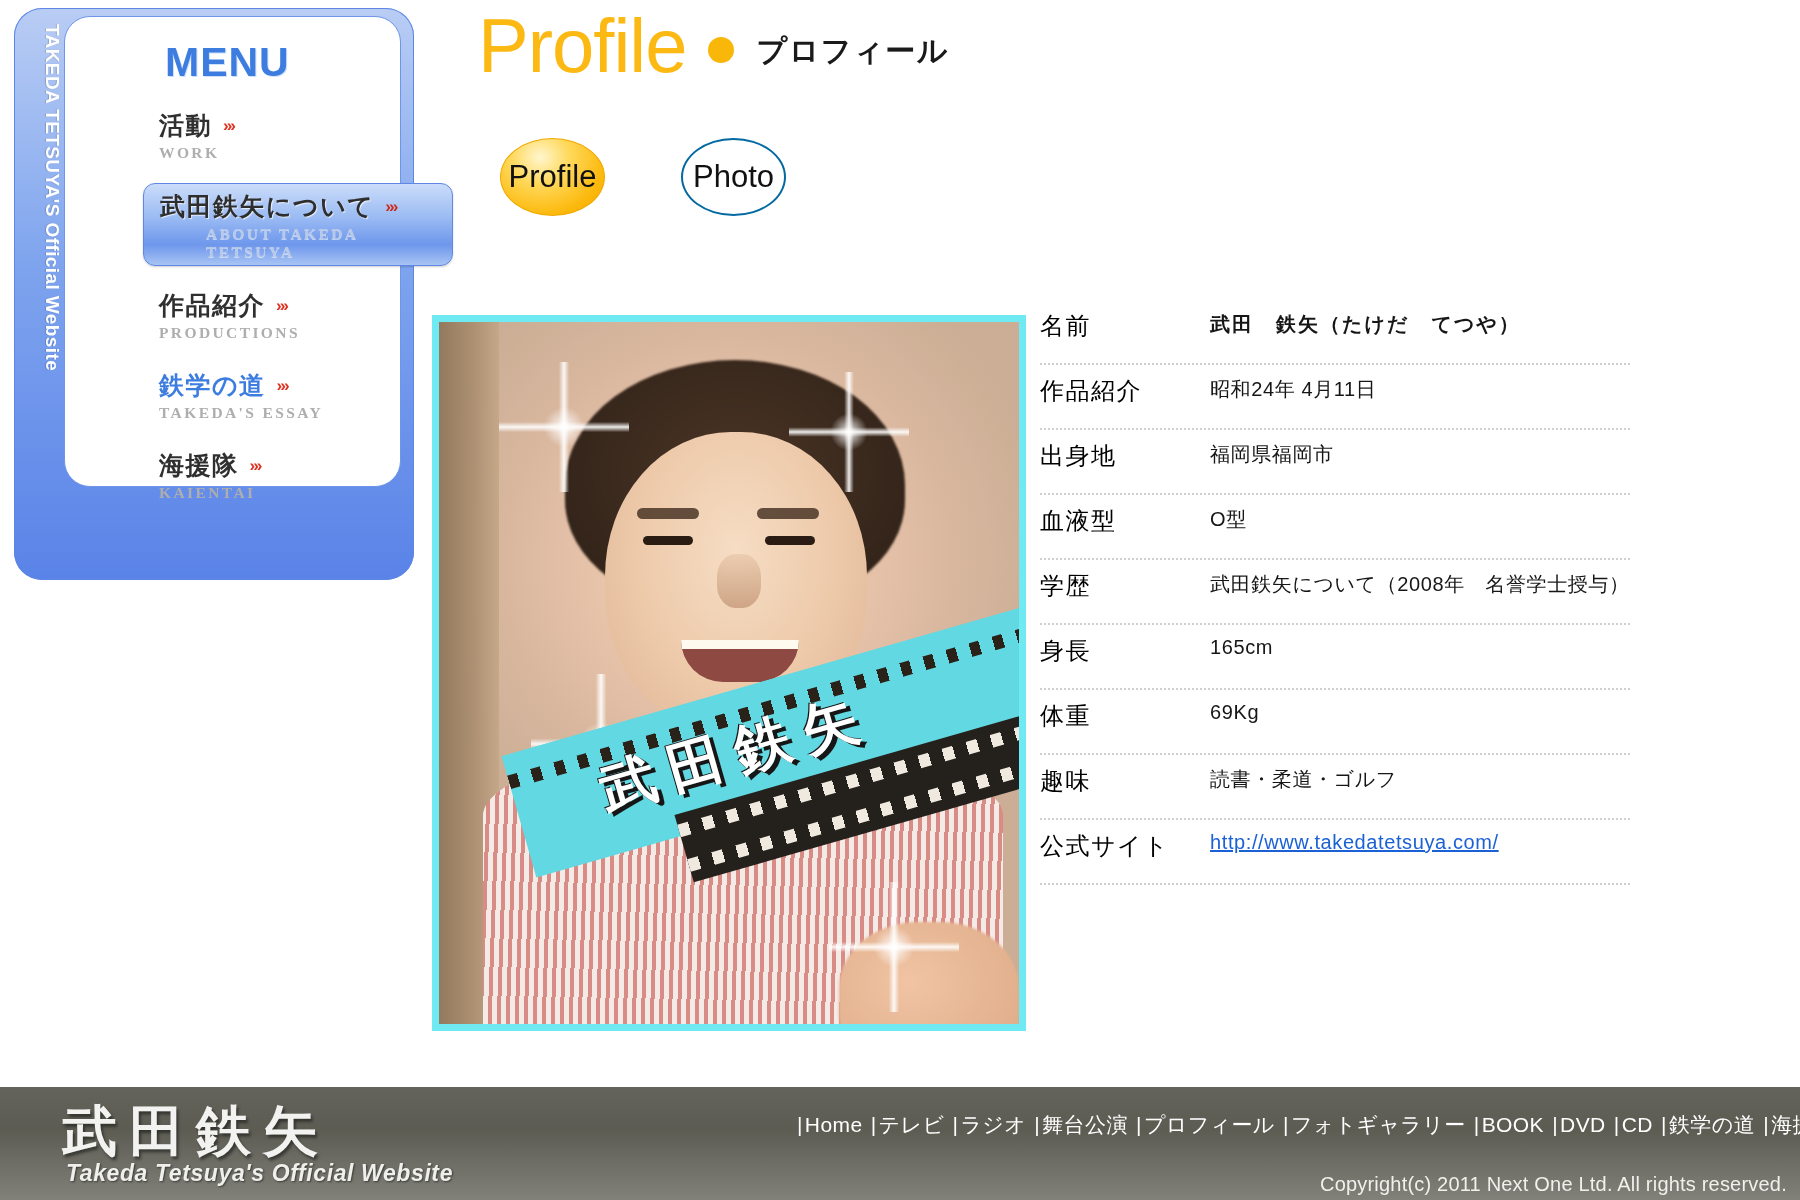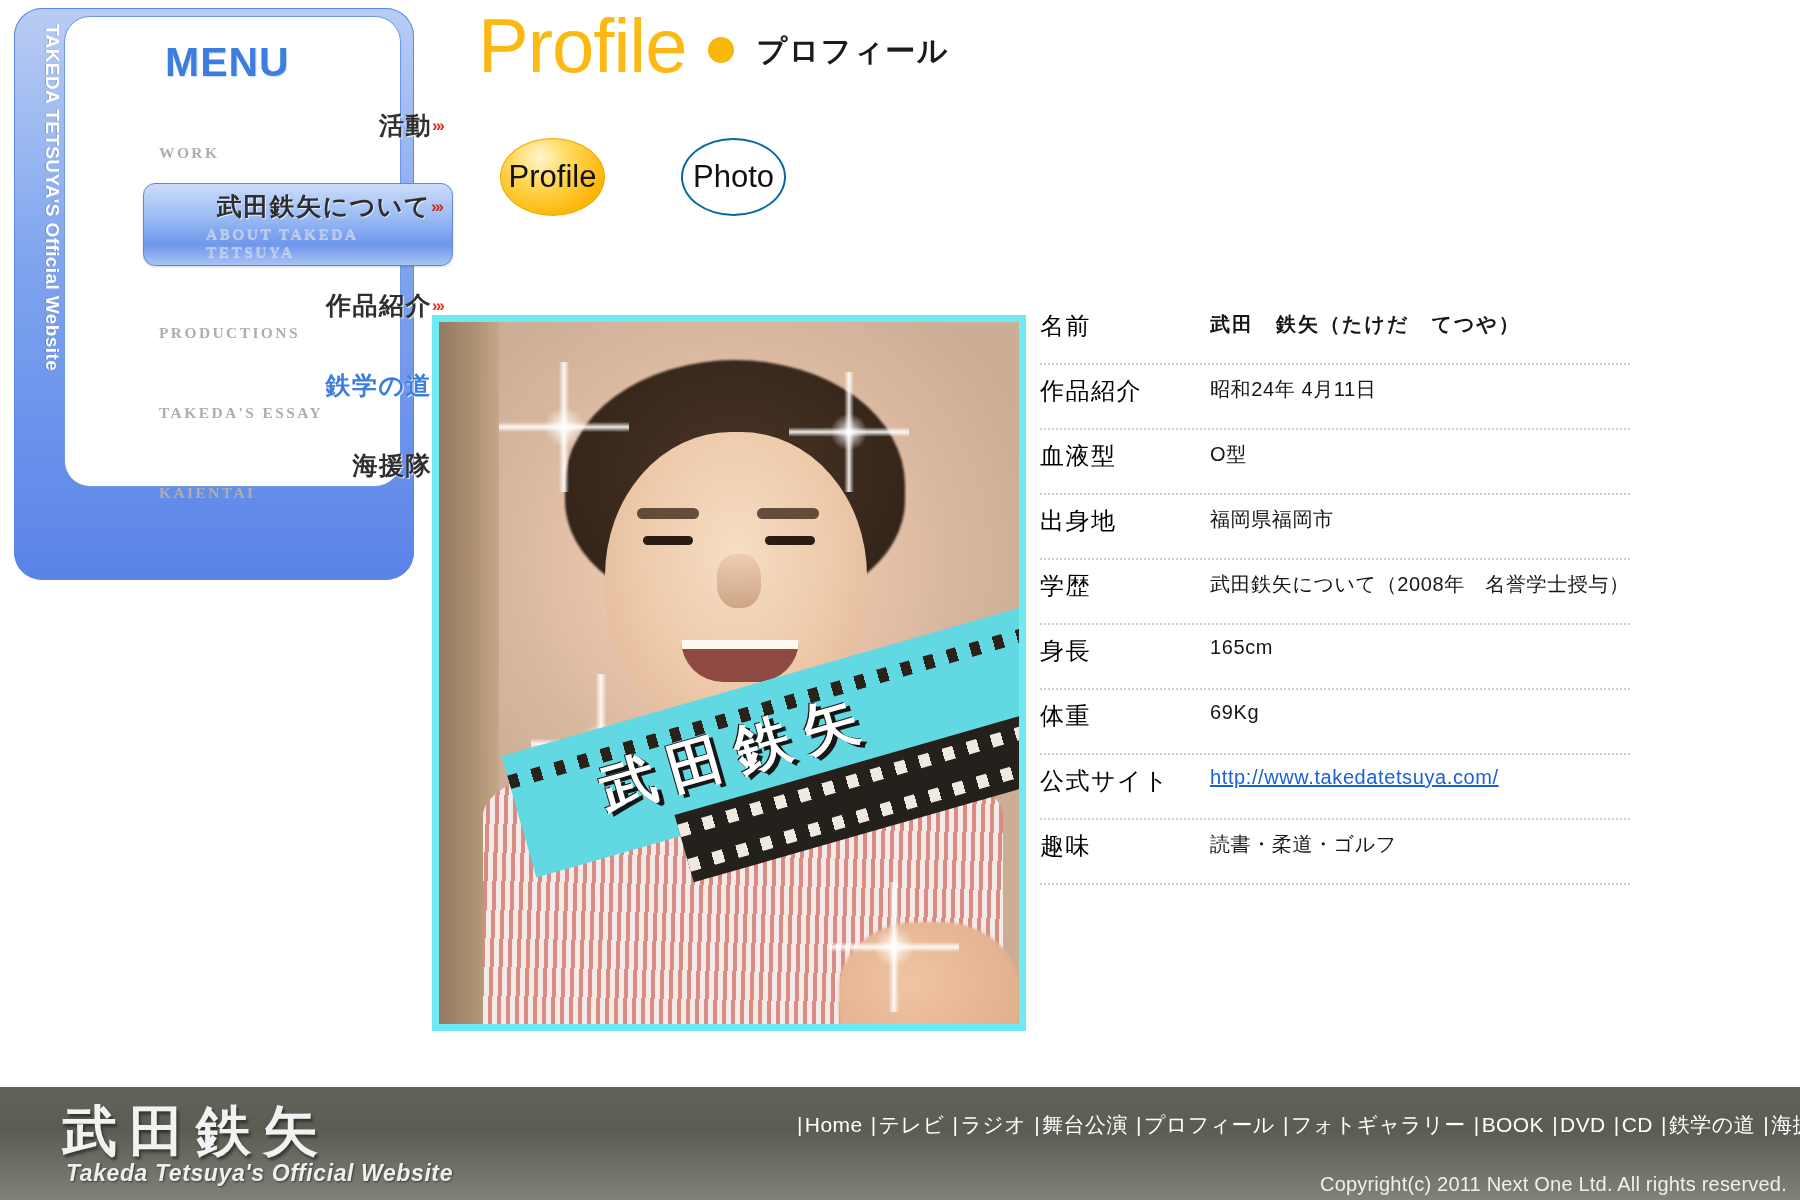--- a/index.html
+++ b/index.html
@@ -57,21 +57,21 @@
     border-radius:12px;
     cursor:pointer;
     box-sizing:border-box;
   }
   .menu-item.active{
     background:linear-gradient(180deg,#cbdcfa 0%,#9cbcf3 40%,#6e97ec 75%,#a8c4f4 100%);
     border:1.5px solid #5f87e3;
     padding-left:16px;
     box-shadow:0 1px 2px rgba(0,0,0,.18);
   }
-  .mi-row{display:flex;align-items:center;justify-content:flex-end;}
+  .mi-row{display:flex;align-items:center;gap:11px;}
   .mi-jp{
     font-size:25px;font-weight:bold;color:#2f2f2f;
     letter-spacing:1.5px;
     text-shadow:1px 1px 1px rgba(255,255,255,.9);
   }
   .mi-jp.blue{color:#3d7de0;}
   .menu-item.active .mi-jp{color:#2e2e2e;text-shadow:1px 1px 1px rgba(255,255,255,.75);}
   .mi-arrow{
     color:#e03020;font-size:17px;font-weight:bold;letter-spacing:-2px;
   }
@@ -367,46 +367,46 @@
 <div id="ptable">
     <div class="prow">
       <div class="plabel">名前</div>
       <div class="pvalue name">武田　鉄矢（たけだ　てつや）</div>
     </div>
     <div class="prow">
       <div class="plabel">作品紹介</div>
       <div class="pvalue">昭和24年 4月11日</div>
     </div>
     <div class="prow">
+      <div class="plabel">出身地</div>
+      <div class="pvalue">福岡県福岡市</div>
+    </div>
+    <div class="prow">
       <div class="plabel">血液型</div>
       <div class="pvalue">O型</div>
     </div>
     <div class="prow">
-      <div class="plabel">出身地</div>
-      <div class="pvalue">福岡県福岡市</div>
-    </div>
-    <div class="prow">
       <div class="plabel">学歴</div>
       <div class="pvalue">武田鉄矢について（2008年　名誉学士授与）</div>
     </div>
     <div class="prow">
       <div class="plabel">身長</div>
       <div class="pvalue">165cm</div>
     </div>
     <div class="prow">
       <div class="plabel">体重</div>
       <div class="pvalue">69Kg</div>
     </div>
     <div class="prow">
+      <div class="plabel">趣味</div>
+      <div class="pvalue">読書・柔道・ゴルフ</div>
+    </div>
+    <div class="prow">
       <div class="plabel">公式サイト</div>
       <div class="pvalue"><a href="#">http://www.takedatetsuya.com/</a></div>
-    </div>
-    <div class="prow">
-      <div class="plabel">趣味</div>
-      <div class="pvalue">読書・柔道・ゴルフ</div>
     </div>
   </div>
 
 <div id="footer">
   <div class="f-logo">武田鉄矢</div>
   <div class="f-logo-en">Takeda Tetsuya's Official Website</div>
   <div class="f-nav" id="footer-nav"><span class="f-sep">|</span><a href="#">Home</a> <span class="f-sep">|</span><a href="#">テレビ</a> <span class="f-sep">|</span><a href="#">ラジオ</a> <span class="f-sep">|</span><a href="#">舞台公演</a> <span class="f-sep">|</span><a href="#">プロフィール</a> <span class="f-sep">|</span><a href="#">フォトギャラリー</a> <span class="f-sep">|</span><a href="#">BOOK</a> <span class="f-sep">|</span><a href="#">DVD</a> <span class="f-sep">|</span><a href="#">CD</a> <span class="f-sep">|</span><a href="#">鉄学の道</a> <span class="f-sep">|</span><a href="#">海援隊</a> </div>
   <div class="f-copy">Copyright(c) 2011 Next One Ltd. All rights reserved.</div>
 </div>
 

